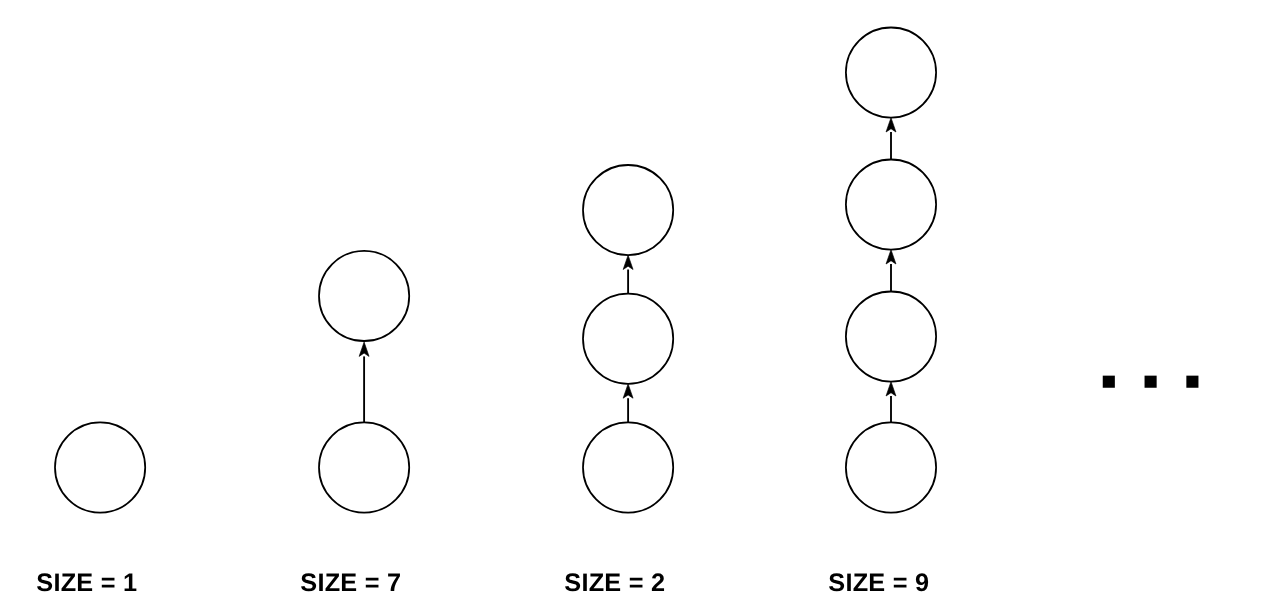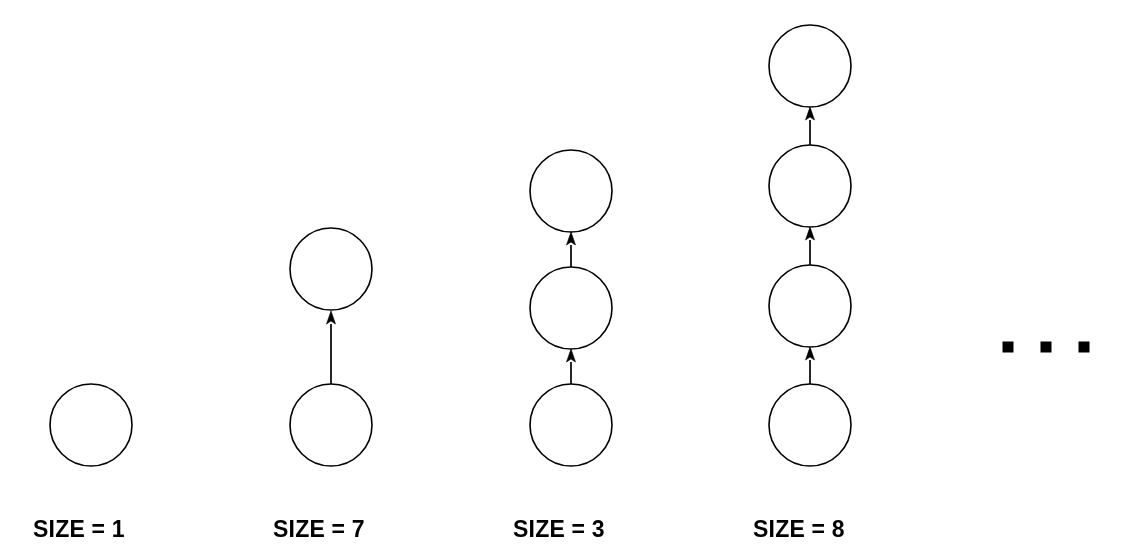--- a/index.html
+++ b/index.html
@@ -112,16 +112,16 @@
 
     <g>
       <rect class="ellipsis-square" x="1002.5" y="325.5" width="11" height="11"></rect>
       <rect class="ellipsis-square" x="1040.5" y="325.5" width="11" height="11"></rect>
       <rect class="ellipsis-square" x="1078.5" y="325.5" width="11" height="11"></rect>
     </g>
   </svg>
 
   <div class="size-label" style="left:33px; top:502px;">SIZE = 1</div>
   <div class="size-label" style="left:273px; top:502px;">SIZE = 7</div>
-  <div class="size-label" style="left:513px; top:502px;">SIZE = 3</div>
-  <div class="size-label" style="left:753px; top:502px;">SIZE = 8</div>
+  <div class="size-label" style="left:513px; top:502px;">SIZE = 2</div>
+  <div class="size-label" style="left:753px; top:502px;">SIZE = 9</div>
 
 </div>
 
 </body></html>

